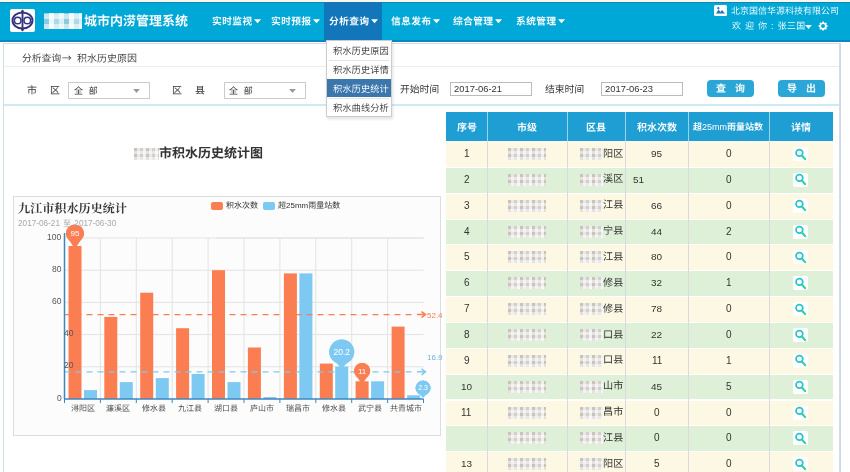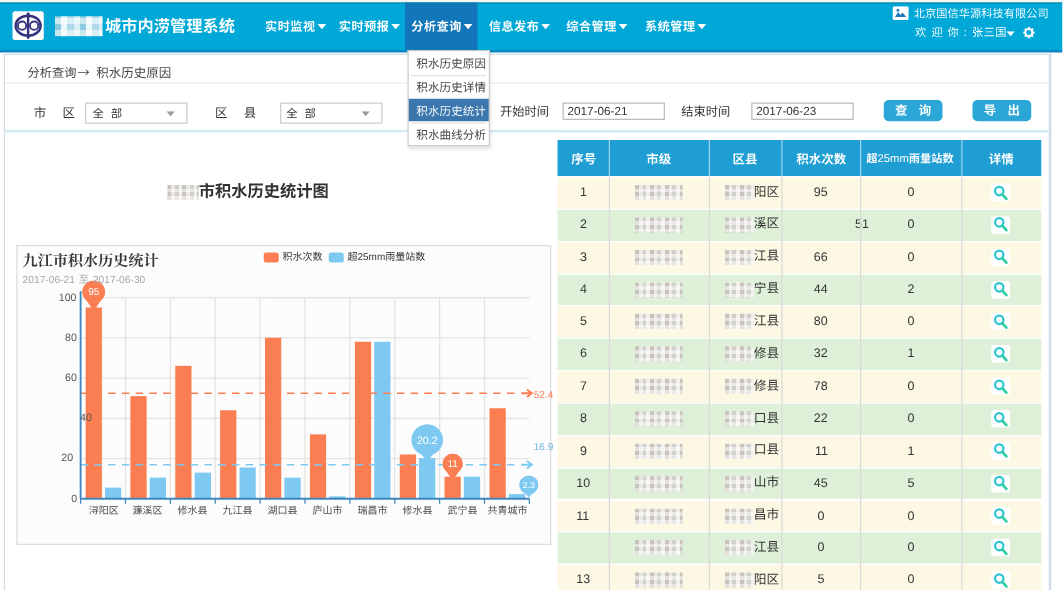--- a/index.html
+++ b/index.html
@@ -501,21 +501,21 @@
         <use href="#sr91cf" x="4778"></use>
         <use href="#sr7ad9" x="5778"></use>
         <use href="#sr6570" x="6778"></use>
       </svg>
     </div>
 <div style="position:absolute;left:56.8px;top:393.5px;width:4.7px;height:8.5px">
       <svg style="position:absolute;overflow:visible;" width="4.7" height="8.5" viewBox="0 0 556 1000" fill="#555">
         <text x="0" y="880" style="font-family:'Liberation Sans',sans-serif;font-size:1000px" textLength="556">0</text>
       </svg>
     </div>
-<div style="position:absolute;left:49px;top:361.3px;width:9.5px;height:8.5px">
+<div style="position:absolute;left:64px;top:361.3px;width:9.5px;height:8.5px">
       <svg style="position:absolute;overflow:visible;" width="9.5" height="8.5" viewBox="0 0 1112 1000" fill="#555">
         <text x="0" y="880" style="font-family:'Liberation Sans',sans-serif;font-size:1000px" textLength="1112">20</text>
       </svg>
     </div>
 <div style="position:absolute;left:64px;top:329.1px;width:9.5px;height:8.5px">
       <svg style="position:absolute;overflow:visible;" width="9.5" height="8.5" viewBox="0 0 1112 1000" fill="#555">
         <text x="0" y="880" style="font-family:'Liberation Sans',sans-serif;font-size:1000px" textLength="1112">40</text>
       </svg>
     </div>
 <div style="position:absolute;left:52.0px;top:296.9px;width:9.5px;height:8.5px">
@@ -693,21 +693,21 @@
       </svg>
     </div>
 <div class="mz" style="position:absolute;left:508.0px;top:173.8px;width:38px;height:12px"></div>
 <div class="mz" style="position:absolute;left:579.5px;top:173.8px;width:23px;height:12px"></div>
 <div style="position:absolute;left:602.5px;top:173.3px;width:20.4px;height:10.2px">
       <svg style="position:absolute;overflow:visible;" width="20.4" height="10.2" viewBox="0 0 2000 1000" fill="#333">
         <use href="#sr6eaa" x="0"></use>
         <use href="#sr533a" x="1000"></use>
       </svg>
     </div>
-<div style="position:absolute;left:684px;top:173.8px;width:11.1px;height:10.0px">
+<div style="position:absolute;left:633px;top:173.8px;width:11.1px;height:10.0px">
       <svg style="position:absolute;overflow:visible;" width="11.1" height="10.0" viewBox="0 0 1112 1000" fill="#333">
         <text x="0" y="880" style="font-family:'Liberation Sans',sans-serif;font-size:1000px" textLength="1112">51</text>
       </svg>
     </div>
 <div style="position:absolute;left:725.5px;top:173.8px;width:5.6px;height:10.0px">
       <svg style="position:absolute;overflow:visible;" width="5.6" height="10.0" viewBox="0 0 556 1000" fill="#333">
         <text x="0" y="880" style="font-family:'Liberation Sans',sans-serif;font-size:1000px" textLength="556">0</text>
       </svg>
     </div>
 <div style="position:absolute;left:793.2px;top:172.8px;width:15px;height:14px;background:#fff;border-radius:2px"></div>

